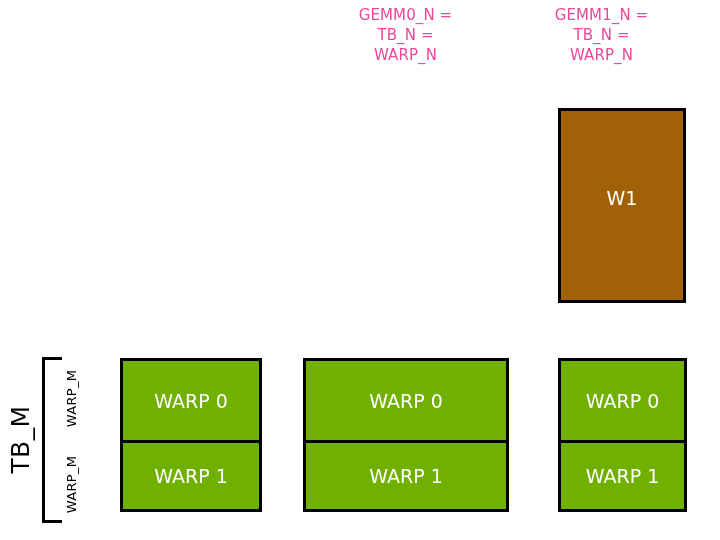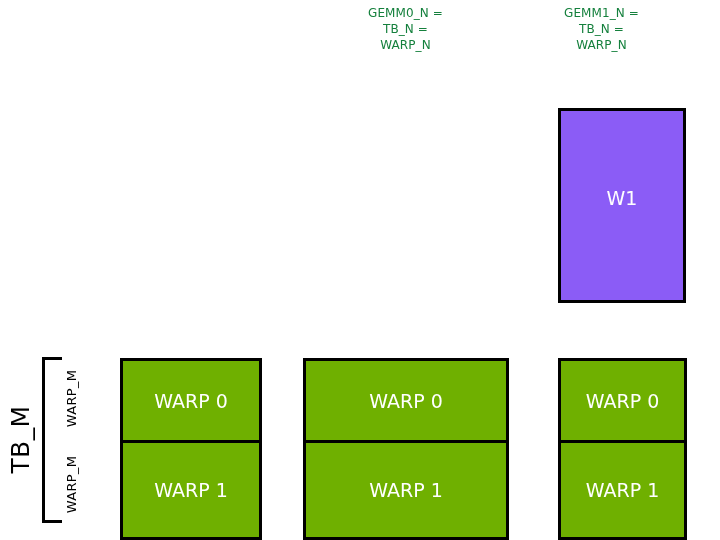--- a/index.html
+++ b/index.html
@@ -16,41 +16,41 @@
   #stage {
     position: relative;
     width: 720px;
     height: 540px;
   }
 
   
   .col-header {
     position: absolute;
     text-align: center;
-    font-size: 12px;
+    font-size: 15px;
     line-height: 1.33;
-    color: #15803d;
+    color: #ec4899;
     white-space: pre-line;
     letter-spacing: 0.1px;
   }
   #header-gemm0 { left: 303px; top: 6px;  width: 205px; }
   #header-gemm1 { left: 528px; top: 6px;  width: 147px; }
 
   
   .block {
     position: absolute;
     box-sizing: border-box;
     border: 3px solid #000000;
     display: flex;
     align-items: center;
     justify-content: center;
     color: #ffffff;
     font-size: 19px;
   }
-  .block.blue  { background: #8b5cf6; }
+  .block.blue  { background: #a16207; }
   .block.green { background: #6fb000; }
 
   
   #block-w0 { left: 303px; top: 172px; width: 205px; height: 126px; }
   #block-w0 .block-label { transform: translateY(7px); }
   #block-w1 { left: 558px; top: 108px; width: 128px; height: 195px; }
   #block-w1 .block-label { transform: translateY(-8px); }
 
   
   .green-col { position: absolute; }
@@ -59,21 +59,21 @@
   #green-col-2 { left: 558px; top: 358px; width: 129px; }
 
   .green-col .block {
     position: relative;
     left: 0;
     width: 100%;
     height: 85px;
   }
   .green-col .block + .block {
     margin-top: -3px;
-    height: 100px;
+    height: 72px;
   }
 
   
   #tbm-group { position: absolute; left: 0; top: 357px; height: 166px; width: 118px; }
 
   #tbm-bracket {
     position: absolute;
     left: 42px;
     top: 0;
     width: 20px;

